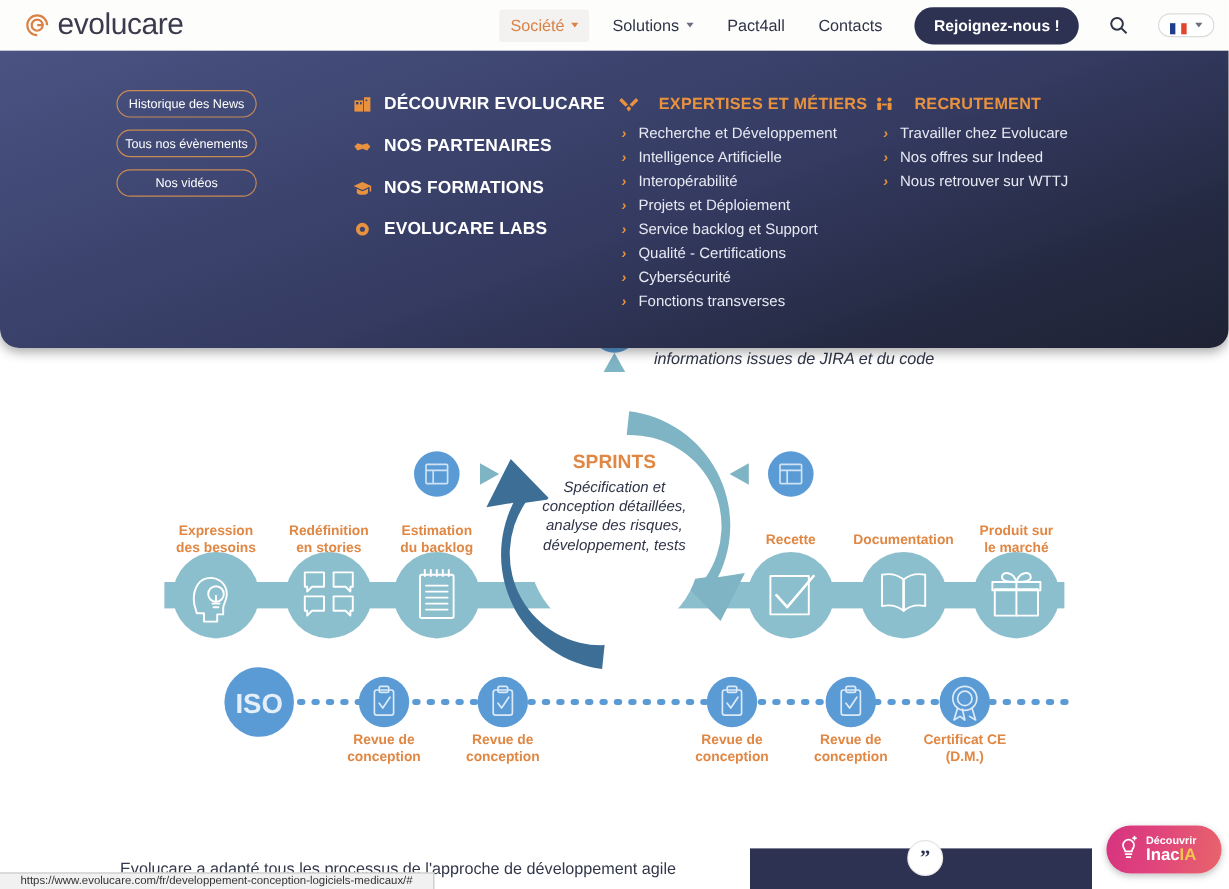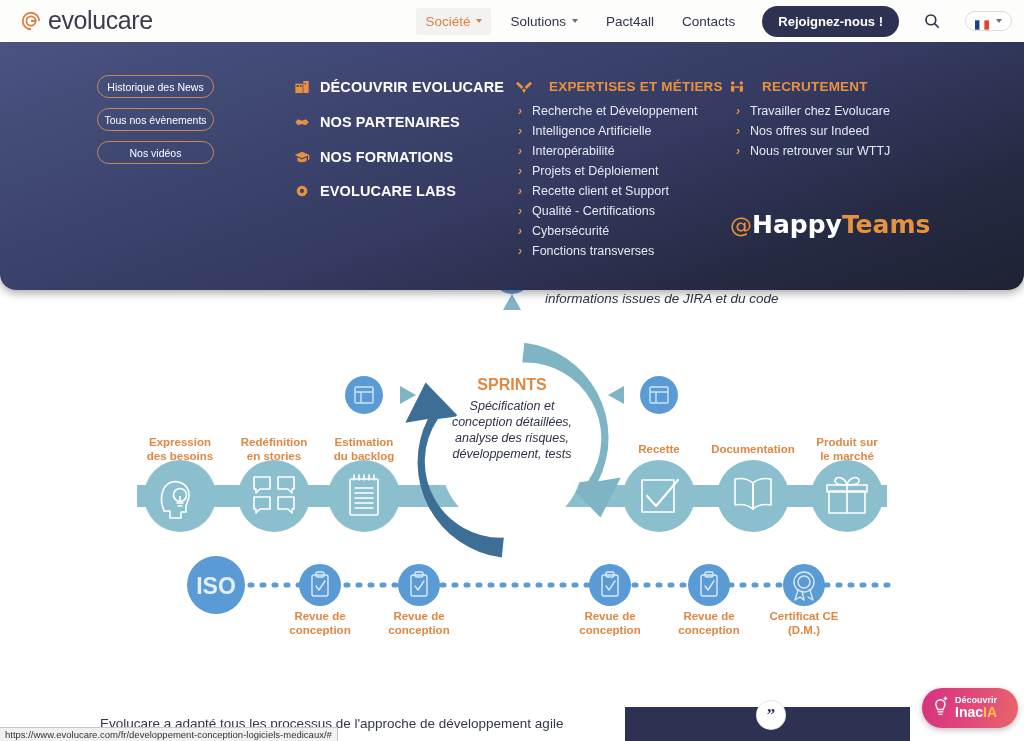--- a/index.html
+++ b/index.html
@@ -68,21 +68,21 @@
      font-size:13.5px; color:#33374a; line-height:1.45; z-index:5;}
 
   .quotebox { position:absolute; left:625px; top:707px; width:285px; height:34px;
      background:#2d3252; z-index:5; }
   .quotemark { position:absolute; left:757px; top:701px; width:28px; height:28px; border-radius:50%;
      background:#fff; box-shadow:0 0 0 1px #e5e5e5; display:flex; align-items:center; justify-content:center;
      color:#2d3252; font-size:17px; font-weight:bold; font-family:"Liberation Serif", serif; z-index:7; }
 
   
   .statusbar { position:absolute; left:0; bottom:0; height:14px; background:#f1f1f1;
-     border:1px solid #c8c8c8; border-left:none; border-bottom:none; padding:0 5px;
+     border:1px solid #c8c8c8; border-left:none; border-bottom:none; padding:0 17px;
      font-size:9.5px; color:#333; display:flex; align-items:center; z-index:60; white-space:nowrap;}
 
   
   .inacia { position:absolute; right:6px; bottom:13px; height:40px; width:96px;
      border-radius:20px; background:linear-gradient(100deg,#d6337f 0%,#e0457c 45%,#e8656a 100%);
      display:flex; align-items:center; gap:5px; padding:0 8px; cursor:pointer; z-index:70;
      box-shadow:0 2px 6px rgba(0,0,0,.25);}
   .inacia .txt1 { color:#fff; font-size:9px; font-weight:bold; line-height:1.05;}
   .inacia .txt2 { font-size:14px; font-weight:bold; line-height:1.05; color:#fff;}
   .inacia .txt2 em { font-style:normal; color:#f3c64b;text-align:right; }
@@ -205,21 +205,21 @@
       <div class="sublink" style="left:518px; top:102px">
         <i class="chev">›</i>
         <span>Interopérabilité</span>
         </div>
       <div class="sublink" style="left:518px; top:122px">
         <i class="chev">›</i>
         <span>Projets et Déploiement</span>
         </div>
       <div class="sublink" style="left:518px; top:142px">
         <i class="chev">›</i>
-        <span>Recette client et Support</span>
+        <span>Service backlog et Support</span>
         </div>
       <div class="sublink" style="left:518px; top:162px">
         <i class="chev">›</i>
         <span>Qualité - Certifications</span>
         </div>
       <div class="sublink" style="left:518px; top:182px">
         <i class="chev">›</i>
         <span>Cybersécurité</span>
         </div>
       <div class="sublink" style="left:518px; top:202px">
@@ -245,23 +245,20 @@
         </div>
       <div class="sublink" style="left:736px; top:82px">
         <i class="chev">›</i>
         <span>Nos offres sur Indeed</span>
         </div>
       <div class="sublink" style="left:736px; top:102px">
         <i class="chev">›</i>
         <span>Nous retrouver sur WTTJ</span>
         </div>
 
-      <div class="happy">
-        <span class="at">@</span><span class="w">Happy</span><span class="o">Teams</span>
-      </div>
     </div>
   </div>
 
   <div class="content">
     <svg id="diagram" width="1024" height="430" viewBox="0 0 1024 430">
       <defs>
         <marker id="tri" markerWidth="6" markerHeight="6" refX="3" refY="3" orient="auto"></marker>
       </defs>
 
       <rect x="137" y="215" width="750" height="22" fill="#8cbfcd"></rect>

